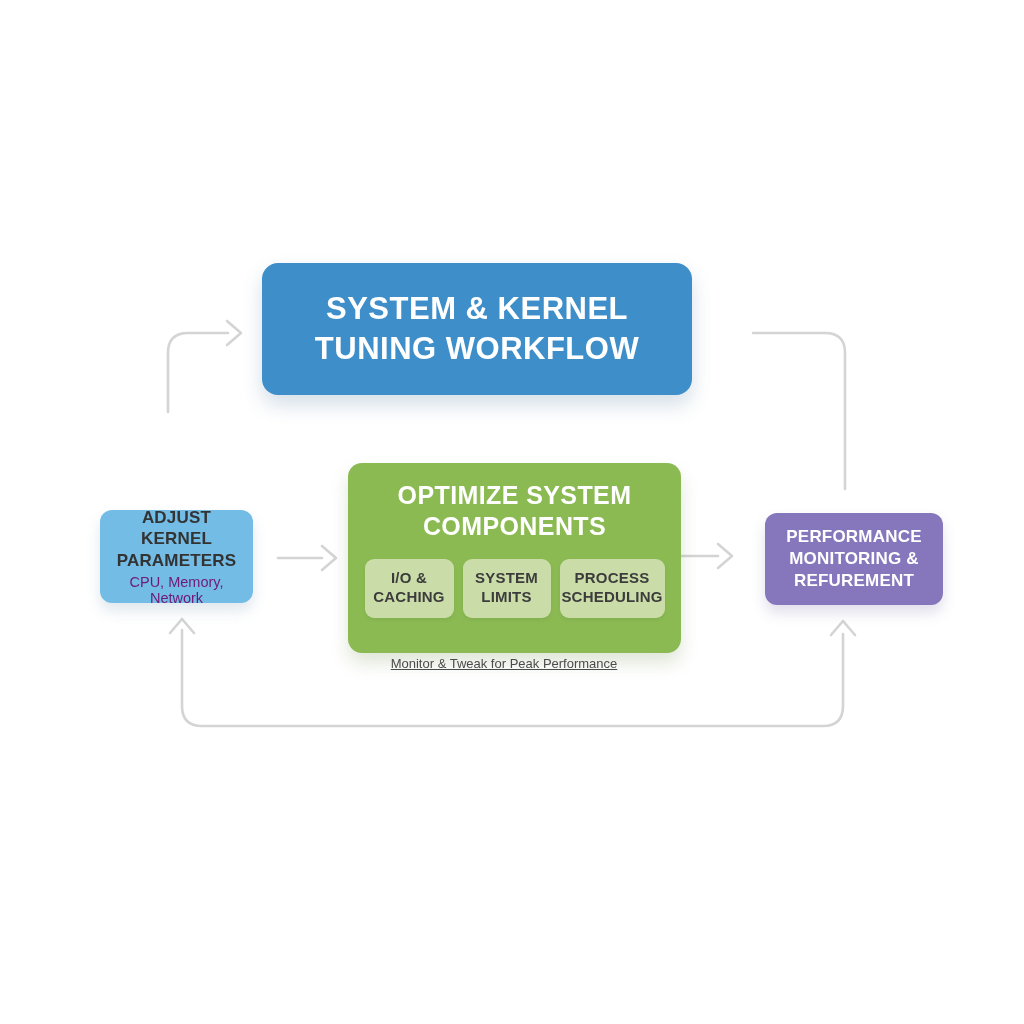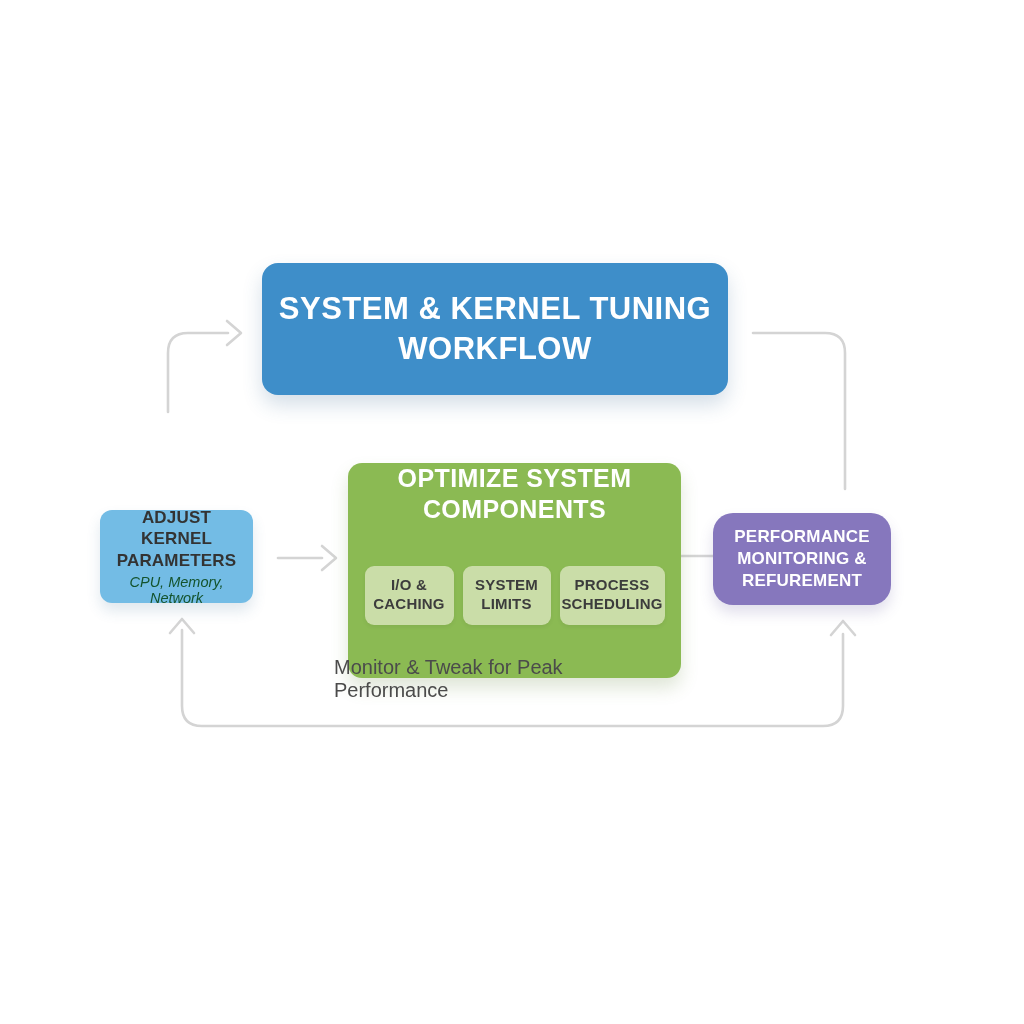--- a/index.html
+++ b/index.html
@@ -14,66 +14,66 @@
     --bg:#ffffff;
   }
   *{margin:0;padding:0;box-sizing:border-box;}
   html,body{width:1024px;height:1024px;background:var(--bg);overflow:hidden;}
   body{font-family:"Liberation Sans", sans-serif;}
   .canvas{position:relative;width:1024px;height:1024px;background:var(--bg);}
   .arrows{position:absolute;left:0;top:0;width:1024px;height:1024px;}
   .arrows g{fill:none;stroke:var(--arrow);stroke-width:2.6;stroke-linecap:round;stroke-linejoin:round;}
   .box{position:absolute;display:flex;flex-direction:column;align-items:center;justify-content:center;text-align:center;}
   .title-box{
-    left:262px;top:263px;width:466px;height:132px;border-radius:16px;
+    left:262px;top:263px;width:430px;height:132px;border-radius:16px;
     background:var(--blue);
     box-shadow:0 10px 20px rgba(45,95,140,.20);
   }
   .title-box .t{
     color:var(--heading-light);font-weight:700;font-size:31px;line-height:1.3;
     letter-spacing:.5px;max-width:450px;
   }
   .adjust-box{
     left:100px;top:510px;width:153px;height:93px;border-radius:12px;
     background:var(--light-blue);
     box-shadow:0 8px 14px rgba(60,110,150,.16);
     padding:8px 10px;
   }
   .adjust-box .t{color:var(--ink);font-weight:700;font-size:17px;line-height:1.25;letter-spacing:.2px;max-width:150px;}
-  .adjust-box .s{color:#14532d;font-size:14.5px;margin-top:3px;font-style:italic;}
+  .adjust-box .s{color:#701a75;font-size:14.5px;margin-top:3px;}
   .optimize-box{
-    left:348px;top:463px;width:333px;height:215px;border-radius:14px;
+    left:348px;top:463px;width:333px;height:190px;border-radius:14px;
     background:var(--green);
     box-shadow:0 10px 18px rgba(95,130,55,.20);
-    justify-content:flex-start;gap:24px;
+    justify-content:flex-start;padding-top:17px;
   }
   .optimize-box .t{
     color:var(--heading-light);font-weight:700;font-size:25px;line-height:1.25;
     letter-spacing:.4px;max-width:260px;
   }
   .sub-row{display:flex;gap:9px;margin-top:16px;padding:0 16px;width:100%;justify-content:center;}
   .sub-box{
     background:var(--light-green);border-radius:9px;height:59px;
     display:flex;align-items:center;justify-content:center;text-align:center;
     box-shadow:0 2px 4px rgba(0,0,0,.06);
     color:#3c3c3c;font-weight:700;font-size:15px;line-height:1.25;letter-spacing:.2px;
   }
   .sub-box.w1{width:89px;}
   .sub-box.w2{width:105px;}
   .sub-box.w3{width:88px;}
   .monitor-box{
-    left:713px;top:513px;width:178px;height:92px;border-radius:20px;
+    left:765px;top:513px;width:178px;height:92px;border-radius:12px;
     background:var(--purple);
     box-shadow:0 8px 14px rgba(90,75,150,.18);
     padding:8px 10px;
   }
   .monitor-box .t{color:var(--heading-light);font-weight:700;font-size:17px;line-height:1.3;letter-spacing:.2px;max-width:140px;}
   .caption{
-    position:absolute;left:334px;top:656px;width:340px;text-align:left;
-    color:#4b4b4b;font-size:20px;
+    position:absolute;left:334px;top:656px;width:340px;text-align:center;
+    color:#4b4b4b;font-size:13px;text-decoration:underline;
   }
 </style>
 </head>
 <body>
 
 <div class="canvas">
 
   <svg class="arrows" viewBox="0 0 1024 1024" aria-hidden="true">
     <g>
 

